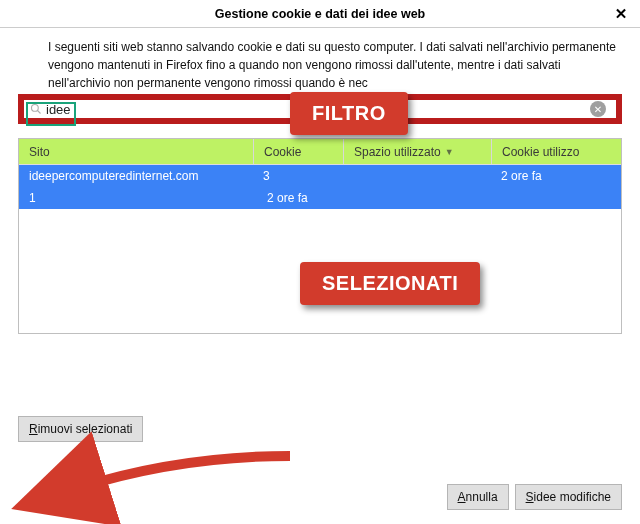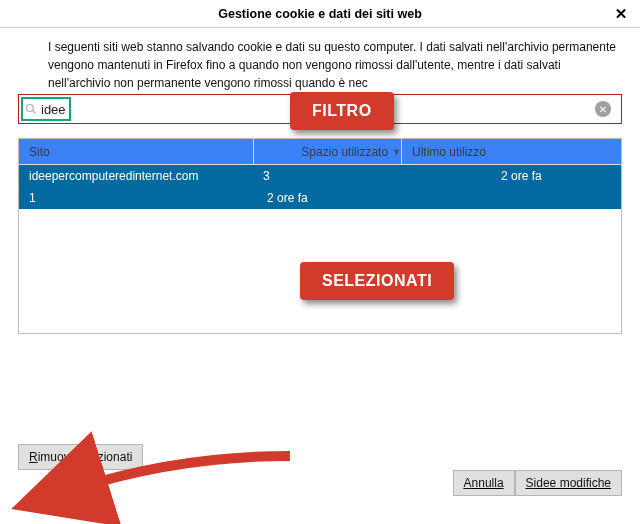--- a/index.html
+++ b/index.html
@@ -40,21 +40,21 @@
   }
   .intro {
     line-height: 1.5;
     font-size: 12px;
     color: #111;
     margin-left: 30px;
   }
   .search-wrap {
     margin-top: 2px;
     position: relative;
-    border: 1px solid #b91c1c;
+    border: 6px solid #b91c1c;
     background: #fff;
     height: 30px;
     display: flex;
     align-items: center;
     justify-content: center;
   }
   .search-inner-border {
     position: absolute;
     left: 2px; top: 2px;
     width: 50px;
@@ -88,113 +88,114 @@
     cursor: pointer;
   }
   .table-wrap {
     margin-top: 14px;
     border: 1px solid #bfbfbf;
     background: #fff;
   }
   .thead {
     display: flex;
     height: 26px;
-    background: #3b82f6;
+    background: #bef264;
     border-bottom: 1px solid #ddd;
     align-items: center;
     color: #3a3a3a;
     font-size: 12px;
   }
   .thead .col {
     padding-left: 10px;
     height: 100%;
     display: flex;
     align-items: center;
     border-left: 1px solid #d8d8d8;
     white-space: nowrap;
   }
   .thead .col:first-child { border-left: none; }
   .col-site { width: 234px; }
   .col-cookie { width: 90px; }
-  .col-space { width: 148px; justify-content: flex-end; }
+  .col-space { width: 148px; }
   .col-last { flex: 1; }
   .sort-ind { margin-left: 4px; font-size: 9px; opacity:.7; }
   .tbody {
     height: 168px;
     background: #fff;
   }
   .row {
     display: flex;
     height: 22px;
     align-items: center;
-    background: #0369a1;
+    background: #3b82f6;
     color: #fff;
     font-size: 12px;
   }
   .row .cell {
     padding-left: 10px;
     overflow: hidden;
     text-overflow: ellipsis;
     white-space: nowrap;
   }
   .btn {
     border: 1px solid #b5b5b5;
     background: #e0e0e0;
     padding: 5px 10px;
     font-size: 12px;
     cursor: pointer;
     color: #111;
   }
   .btn u { text-decoration: underline; }
-  .btn-group-left { display: flex; gap: 6px; position: absolute; left: 18px; bottom: 54px;}
-  .btn-group-right { display: flex; gap: 0; position: absolute; right: 18px; bottom: 28px; text-decoration: underline;}
+  .btn-group-left { display: flex; gap: 6px; position: absolute; left: 18px; bottom: 82px;}
+  .btn-group-right { display: flex; gap: 6px; position: absolute; right: 18px; bottom: 14px;}
   .callout {
     position: absolute;
     background: #d23b2c;
     color: #fff;
     font-weight: 700;
-    font-size: 16px;
+    font-size: 20px;
     padding: 10px 22px;
     border-radius: 4px;
     box-shadow: 3px 4px 6px rgba(0,0,0,0.45);
     letter-spacing: 0.5px;
   }
   .callout.filtro { left: 290px; top: 92px; }
   .callout.selez { left: 300px; top: 262px; }
   svg.arrow { position: absolute; pointer-events: none; }
 </style>
 </head>
 <body>
 
 <div class="titlebar">
-  <span>Gestione cookie e dati dei siti web</span>
+  <span>Gestione cookie e dati dei idee web</span>
   <span class="close">✕</span>
 </div>
 
 <div class="content">
   <div class="intro">I seguenti siti web stanno salvando cookie e dati su questo computer. I dati salvati nell'archivio permanente vengono mantenuti in Firefox fino a quando non vengono rimossi dall'utente, mentre i dati salvati nell'archivio non permanente vengono rimossi quando è nec</div>
 
   <div class="search-wrap">
     <div class="search-inner-border"></div>
     <svg class="mag" viewBox="0 0 16 16">
       <circle cx="6.5" cy="6.5" r="4.5" fill="none" stroke="#777" stroke-width="1.5"></circle>
       <line x1="10" y1="10" x2="14" y2="14" stroke="#777" stroke-width="1.5"></line>
     </svg>
     <input class="search-input" type="text" value="idee" style="">
     <div class="clear">✕</div>
   </div>
 
   <div class="table-wrap">
     <div class="thead">
       <div class="col col-site">Sito</div>
+      <div class="col col-cookie">Cookie</div>
       <div class="col col-space">
         <span>Spazio utilizzato</span>
         <span class="sort-ind">▼</span>
       </div>
-      <div class="col col-last">Ultimo utilizzo</div>
+      <div class="col col-last">Cookie utilizzo</div>
     </div>
     <div class="tbody">
       <div class="row">
         <div class="cell col-site">ideepercomputeredinternet.com</div>
         <div class="cell col-cookie">3</div>
         <div class="cell col-space"></div>
         <div class="cell col-last">2 ore fa</div>
       </div>
       <div class="row">
         <div class="cell col-cookie">1</div>

